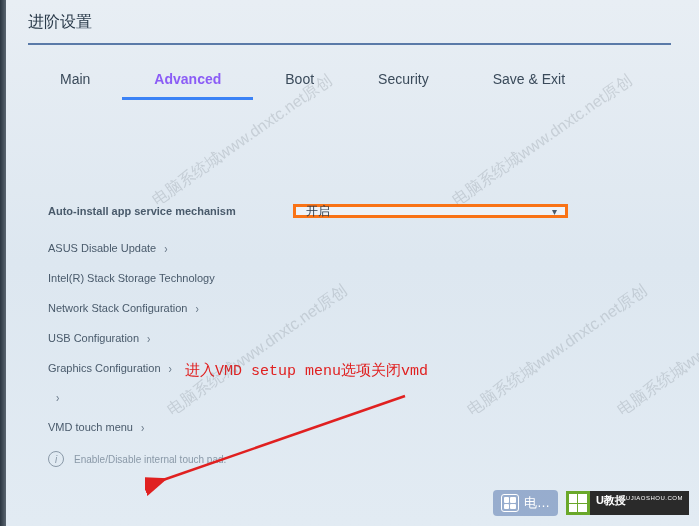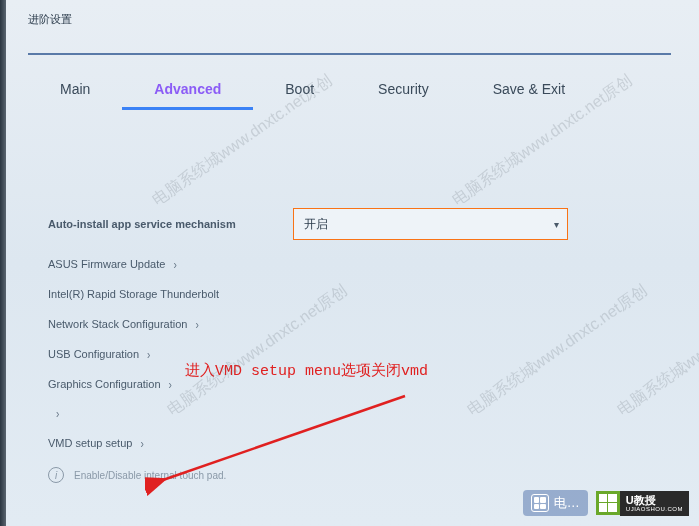--- a/index.html
+++ b/index.html
@@ -10,24 +10,24 @@
   background: linear-gradient(180deg, #e8eef4 0%, #dde7f0 50%, #e2ebf3 100%);
   position: relative;
   overflow: hidden;
 }
 
 .header-area {
   padding: 12px 28px 0;
 }
 
 .page-title {
-  font-size: 11px;
+  font-size: 16px;
   color: #2a3a4a;
   font-weight: 500;
-  padding-bottom: 26px;
+  padding-bottom: 10px;
   border-bottom: 2px solid #5a7aa8;
 }
 
 .tabs {
   display: flex;
   padding: 16px 0 8px;
   gap: 0;
 }
 
 .tab {
@@ -58,22 +58,22 @@
 
 .row-label {
   width: 245px;
   font-size: 11px;
   color: #495a6b;
   font-weight: 700;
 }
 
 .select-box {
   width: 275px;
-  height: 32px;
-  border: 1px solid #f97316;
+  height: 14px;
+  border: 3px solid #f97316;
   background: #eef3f8;
   padding: 0 24px 0 10px;
   font-size: 12px;
   color: #2a3a4a;
   display: flex;
   align-items: center;
   position: relative;
 }
 
 .select-box::after {
@@ -211,21 +211,21 @@
 }
 .logo-2-sq span { background: #fff; }
 
 .logo-2-txt {
   background: #2a2a2a;
   color: #fff;
   font-size: 11px;
   font-weight: 700;
   padding: 4px 6px;
   display: flex;
-  flex-direction: column;
+  flex-direction: row;
   line-height: 1;
 }
 .logo-2-txt .sub { font-size: 6px; font-weight: 400; letter-spacing: 0.5px; }
 
 
 .left-edge {
   position: absolute;
   left: 0; top: 0; bottom: 0;
   width: 6px;
   background: linear-gradient(90deg, #2a3540, #5a6570);
@@ -251,26 +251,26 @@
 <div class="content">
 
   <div class="row">
     <div class="row-label">Auto-install app service mechanism</div>
     <div class="select-box">
       <span>开启</span>
     </div>
   </div>
 
   <div class="menu-link">
-    <span>ASUS Firmware Update</span>
-    <span class="chevron">›</span>
-  </div>
-
-  <div class="menu-link">
-    <span>Intel(R) Rapid Storage Thunderbolt</span>
+    <span>ASUS Disable Update</span>
+    <span class="chevron">›</span>
+  </div>
+
+  <div class="menu-link">
+    <span>Intel(R) Stack Storage Technology</span>
   </div>
 
   <div class="menu-link">
     <span>Network Stack Configuration</span>
     <span class="chevron">›</span>
   </div>
 
   <div class="menu-link">
     <span>USB Configuration</span>
     <span class="chevron">›</span>
@@ -279,21 +279,21 @@
   <div class="menu-link">
     <span>Graphics Configuration</span>
     <span class="chevron">›</span>
   </div>
 
   <div class="menu-link">
     <span class="chevron">›</span>
   </div>
 
   <div class="menu-link">
-    <span>VMD setup setup</span>
+    <span>VMD touch menu</span>
     <span class="chevron">›</span>
   </div>
 
   <div class="help-row">
     <div class="help-icon">i</div>
     <div class="help-text">Enable/Disable internal touch pad.</div>
   </div>
 
 </div>
 

